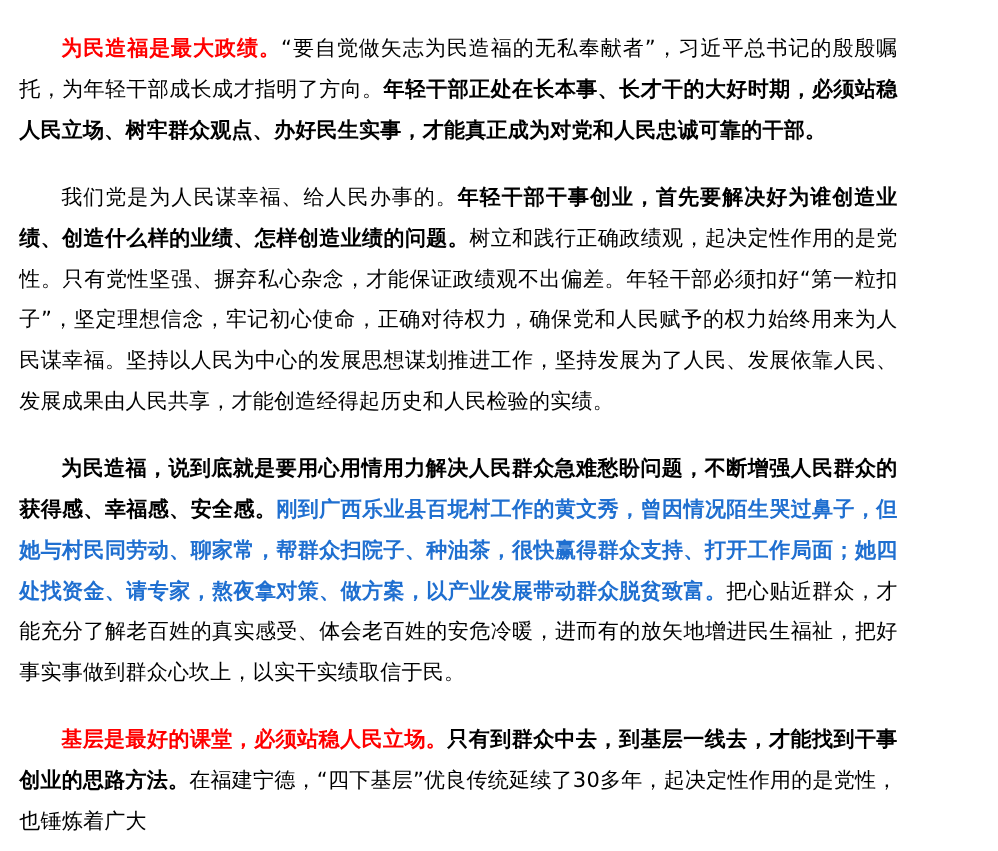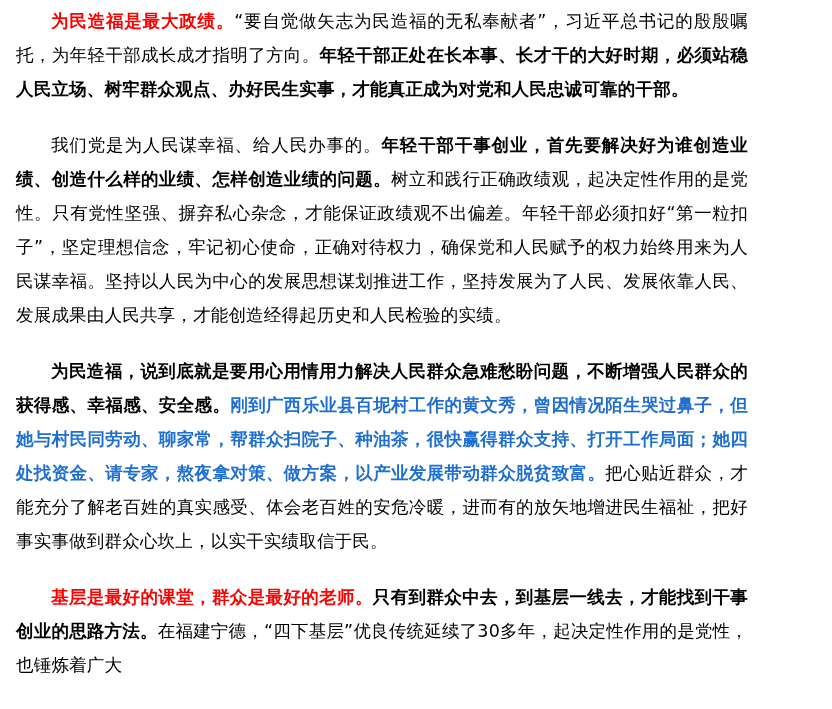--- a/index.html
+++ b/index.html
@@ -10,21 +10,21 @@
   body {
     width: 832px;
     height: 709px;
     font-family: "DejaVu Sans", "Liberation Sans", sans-serif;
     color: #000000;
     overflow: hidden;
   }
   .article {
     box-sizing: border-box;
     width: 764px;
-    padding: 4px 16px 0 16px;
+    padding: 24px 16px 0 16px;
   }
   p.para {
     margin: 0 0 22px 0;
     font-size: 17.5px;
     line-height: 34px;
     text-align: justify;
     text-justify: inter-ideograph;
     letter-spacing: 0.2px;
   }
   p.para.indent {
@@ -59,16 +59,16 @@
 
   <p class="para indent">
     <span class="plain" data-bind="document.paragraphs.1.runs.0.text">我们党是为人民谋幸福、给人民办事的。</span><span class="b" data-bind="document.paragraphs.1.runs.1.text">年轻干部干事创业，首先要解决好为谁创造业绩、创造什么样的业绩、怎样创造业绩的问题。</span><span class="plain" data-bind="document.paragraphs.1.runs.2.text">树立和践行正确政绩观，起决定性作用的是党性。只有党性坚强、摒弃私心杂念，才能保证政绩观不出偏差。年轻干部必须扣好“第一粒扣子”，坚定理想信念，牢记初心使命，正确对待权力，确保党和人民赋予的权力始终用来为人民谋幸福。坚持以人民为中心的发展思想谋划推进工作，坚持发展为了人民、发展依靠人民、发展成果由人民共享，才能创造经得起历史和人民检验的实绩。</span>
   </p>
 
   <p class="para indent">
     <span class="b" data-bind="document.paragraphs.2.runs.0.text">为民造福，说到底就是要用心用情用力解决人民群众急难愁盼问题，不断增强人民群众的获得感、幸福感、安全感。</span><span class="blue" data-bind="document.paragraphs.2.runs.1.text">刚到广西乐业县百坭村工作的黄文秀，曾因情况陌生哭过鼻子，但她与村民同劳动、聊家常，帮群众扫院子、种油茶，很快赢得群众支持、打开工作局面；她四处找资金、请专家，熬夜拿对策、做方案，以产业发展带动群众脱贫致富。</span><span class="plain" data-bind="document.paragraphs.2.runs.2.text">把心贴近群众，才能充分了解老百姓的真实感受、体会老百姓的安危冷暖，进而有的放矢地增进民生福祉，把好事实事做到群众心坎上，以实干实绩取信于民。</span>
   </p>
 
   <p class="para indent">
-    <span class="red" data-bind="document.paragraphs.3.runs.0.text">基层是最好的课堂，群众是最好的老师。</span><span class="b" data-bind="document.paragraphs.3.runs.1.text">只有到群众中去，到基层一线去，才能找到干事创业的思路方法。</span><span class="plain" data-bind="document.paragraphs.3.runs.2.text">在福建宁德，“四下基层”优良传统延续了30多年，起决定性作用的是党性，也锤炼着广大</span>
+    <span class="red" data-bind="document.paragraphs.3.runs.0.text">基层是最好的课堂，必须站稳人民立场。</span><span class="b" data-bind="document.paragraphs.3.runs.1.text">只有到群众中去，到基层一线去，才能找到干事创业的思路方法。</span><span class="plain" data-bind="document.paragraphs.3.runs.2.text">在福建宁德，“四下基层”优良传统延续了30多年，起决定性作用的是党性，也锤炼着广大</span>
   </p>
 
 </div>
 
 </body></html>

